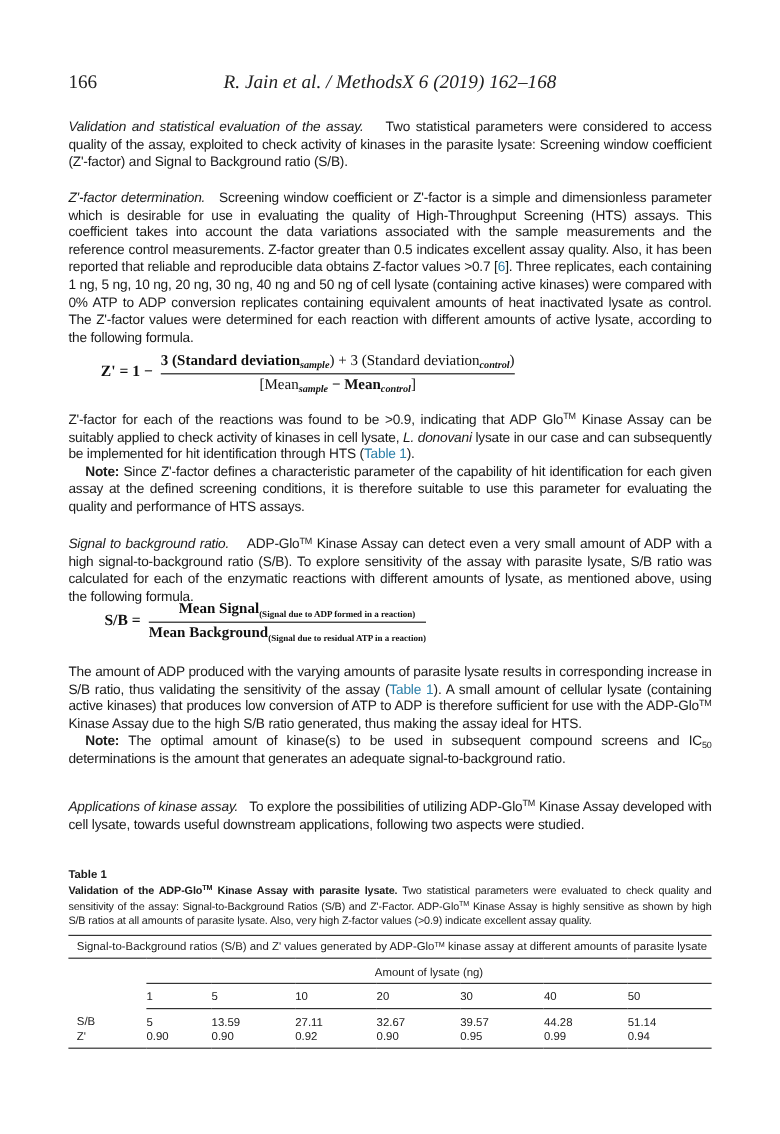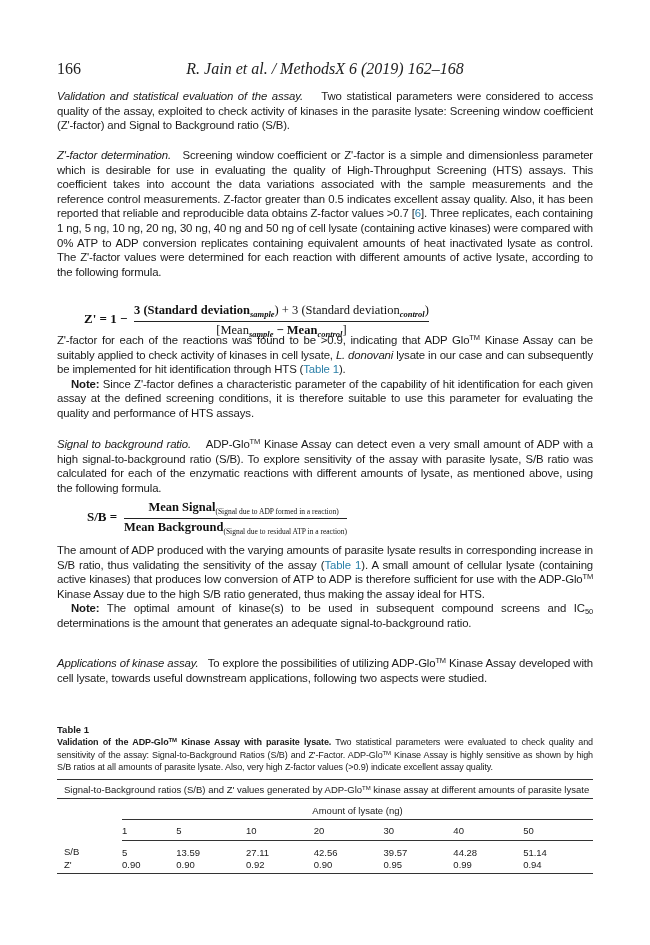--- a/index.html
+++ b/index.html
@@ -11,40 +11,40 @@
   .running-head {
     position: absolute; top: 60px; left: 0; width: 536px; height: 14px;
     font-family: "Liberation Serif", serif; font-size: 16px; color: #222;
   }
   .running-head .pno { position: absolute; left: 0; top: 0; font-style: normal; }
   .running-head .cite { position: absolute; left: 0; right: 0; top: 0; text-align: center; font-style: italic; }
 
   .body-text {
     position: absolute; left: 0; width: 536px;
     font-size: 11.4px; line-height: 14.6px; text-align: justify;
-    letter-spacing: -0.15px; color: #1a1a1a;
+    letter-spacing: -0.15px; color: #1a1a1a; margin-top: 10px;
   }
   .body-text p { margin: 0; }
   .indent { text-indent: 14px; }
   .runin { font-style: italic; }
   .bold { font-weight: bold; }
   .link { color: #2a7fa8; }
   sup { font-size: 7.5px; line-height: 0; vertical-align: 4px; }
   sub { font-size: 7.5px; line-height: 0; vertical-align: -2px; }
 
   .formula {
     position: absolute; font-family: "Liberation Serif", serif; color: #111;
   }
   .formula .lhs { position: absolute; font-weight: bold; font-size: 13px; }
   .formula .frac { position: absolute; text-align: center; }
   .formula .num, .formula .den { white-space: nowrap; font-size: 12.5px; font-weight: bold; }
   .formula .num { border-bottom: 1px solid #222; padding-bottom: 2px; }
   .formula .den { padding-top: 1px; }
   .formula .subi { font-style: italic; font-size: 8.5px; vertical-align: -3px; }
-  .formula .subs { font-size: 7.5px; vertical-align: -3px; font-weight: normal; }
+  .formula .subs { font-size: 7.5px; vertical-align: -3px; font-weight: bold; }
   .formula .n { font-weight: normal; }
 
   .table-block { position: absolute; left: 0; top: 724px; width: 536px; }
   .tbl-label { font-size: 9.5px; font-weight: bold; line-height: 12px; }
   .tbl-caption { font-size: 9px; line-height: 12.5px; text-align: justify; letter-spacing: -0.1px; }
   .tbl-caption sup { font-size: 6px; vertical-align: 3px; }
   .tbl-rule { border-top: 1.5px solid #333; margin-top: 5px; }
   table { border-collapse: collapse; width: 536px; font-size: 9.5px; color: #1a1a1a; }
   table td { padding: 0; vertical-align: top; }
   .t-head td { padding: 4px 0 3px 7px; white-space: nowrap; border-bottom: 1px solid #333; }
@@ -69,21 +69,21 @@
   </div>
 
   <div class="body-text" style="top:89px;">
     <p><span class="runin">Validation and statistical evaluation of the assay.</span>&nbsp;&nbsp;&nbsp; <span>Two statistical parameters were considered to access quality of the assay, exploited to check activity of kinases in the parasite lysate: Screening window coefficient (Z'-factor) and Signal to Background ratio (S/B).</span></p>
   </div>
 
   <div class="body-text" style="top:148px;">
     <p><span class="runin">Z'-factor determination.</span>&nbsp;&nbsp; <span>Screening window coefficient or Z'-factor is a simple and dimensionless parameter which is desirable for use in evaluating the quality of High-Throughput Screening (HTS) assays. This coefficient takes into account the data variations associated with the sample measurements and the reference control measurements. Z-factor greater than 0.5 indicates excellent assay quality. Also, it has been reported that reliable and reproducible data obtains Z-factor values &gt;0.7 [</span><span class="link">6</span><span>]. Three replicates, each containing 1 ng, 5 ng, 10 ng, 20 ng, 30 ng, 40 ng and 50 ng of cell lysate (containing active kinases) were compared with 0% ATP to ADP conversion replicates containing equivalent amounts of heat inactivated lysate as control. The Z'-factor values were determined for each reaction with different amounts of active lysate, according to the following formula.</span></p>
   </div>
 
-  <div class="formula" style="top:303px; left:27px; width:420px; height:32px;">
+  <div class="formula" style="top:293px; left:27px; width:420px; height:32px;">
     <span class="lhs" style="left:0; top:8px;">Z' = 1 −</span>
     <div class="frac" style="left:50px; top:0;">
       <div class="num"><span>3 (Standard deviation</span><span class="subi">sample</span><span class="n">) + 3 (Standard deviation</span><span class="subi">control</span><span class="n">)</span></div>
       <div class="den"><span class="n">[Mean</span><span class="subi">sample</span><span> − Mean</span><span class="subi">control</span><span class="n">]</span></div>
     </div>
   </div>
 
   <div class="body-text" style="top:333px;">
     <p><span>Z'-factor for each of the reactions was found to be &gt;0.9, indicating that ADP Glo</span><sup>TM</sup><span> Kinase Assay can be suitably applied to check activity of kinases in cell lysate, </span><i>L. donovani</i><span> lysate in our case and can subsequently be implemented for hit identification through HTS (</span><span class="link">Table 1</span><span>).</span></p>
     <p class="indent"><span class="bold">Note:</span><span> Since Z'-factor defines a characteristic parameter of the capability of hit identification for each given assay at the defined screening conditions, it is therefore suitable to use this parameter for evaluating the quality and performance of HTS assays.</span></p>
@@ -132,21 +132,21 @@
         <td class="c">20</td>
         <td class="c">30</td>
         <td class="c">40</td>
         <td class="c">50</td>
       </tr>
       <tr class="t-row first">
         <td class="rowlab">S/B</td>
         <td>5</td>
         <td>13.59</td>
         <td>27.11</td>
-        <td>42.56</td>
+        <td>32.67</td>
         <td>39.57</td>
         <td>44.28</td>
         <td>51.14</td>
       </tr>
       <tr class="t-row last">
         <td class="rowlab">Z'</td>
         <td>0.90</td>
         <td>0.90</td>
         <td>0.92</td>
         <td>0.90</td>

